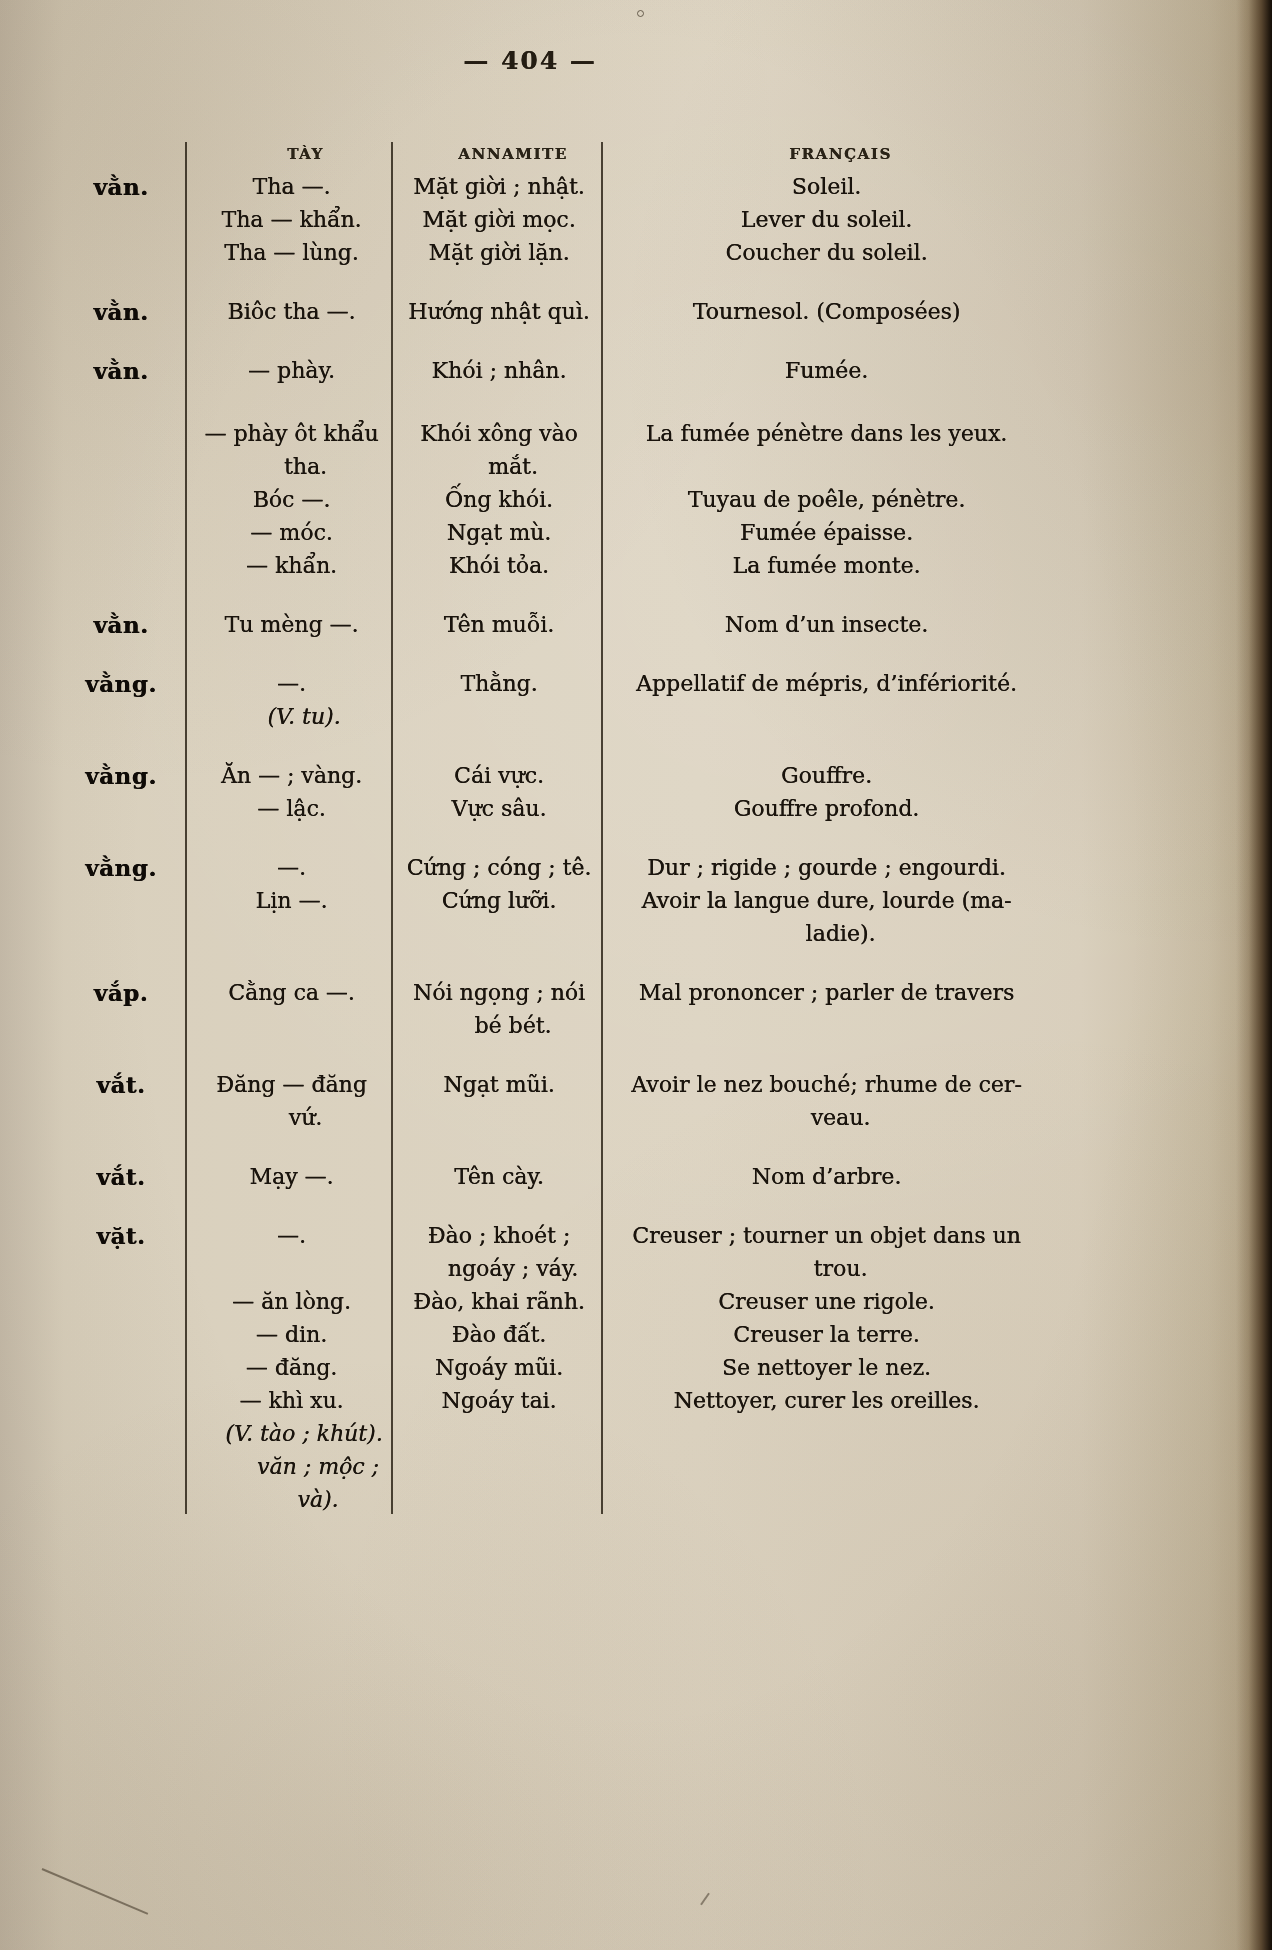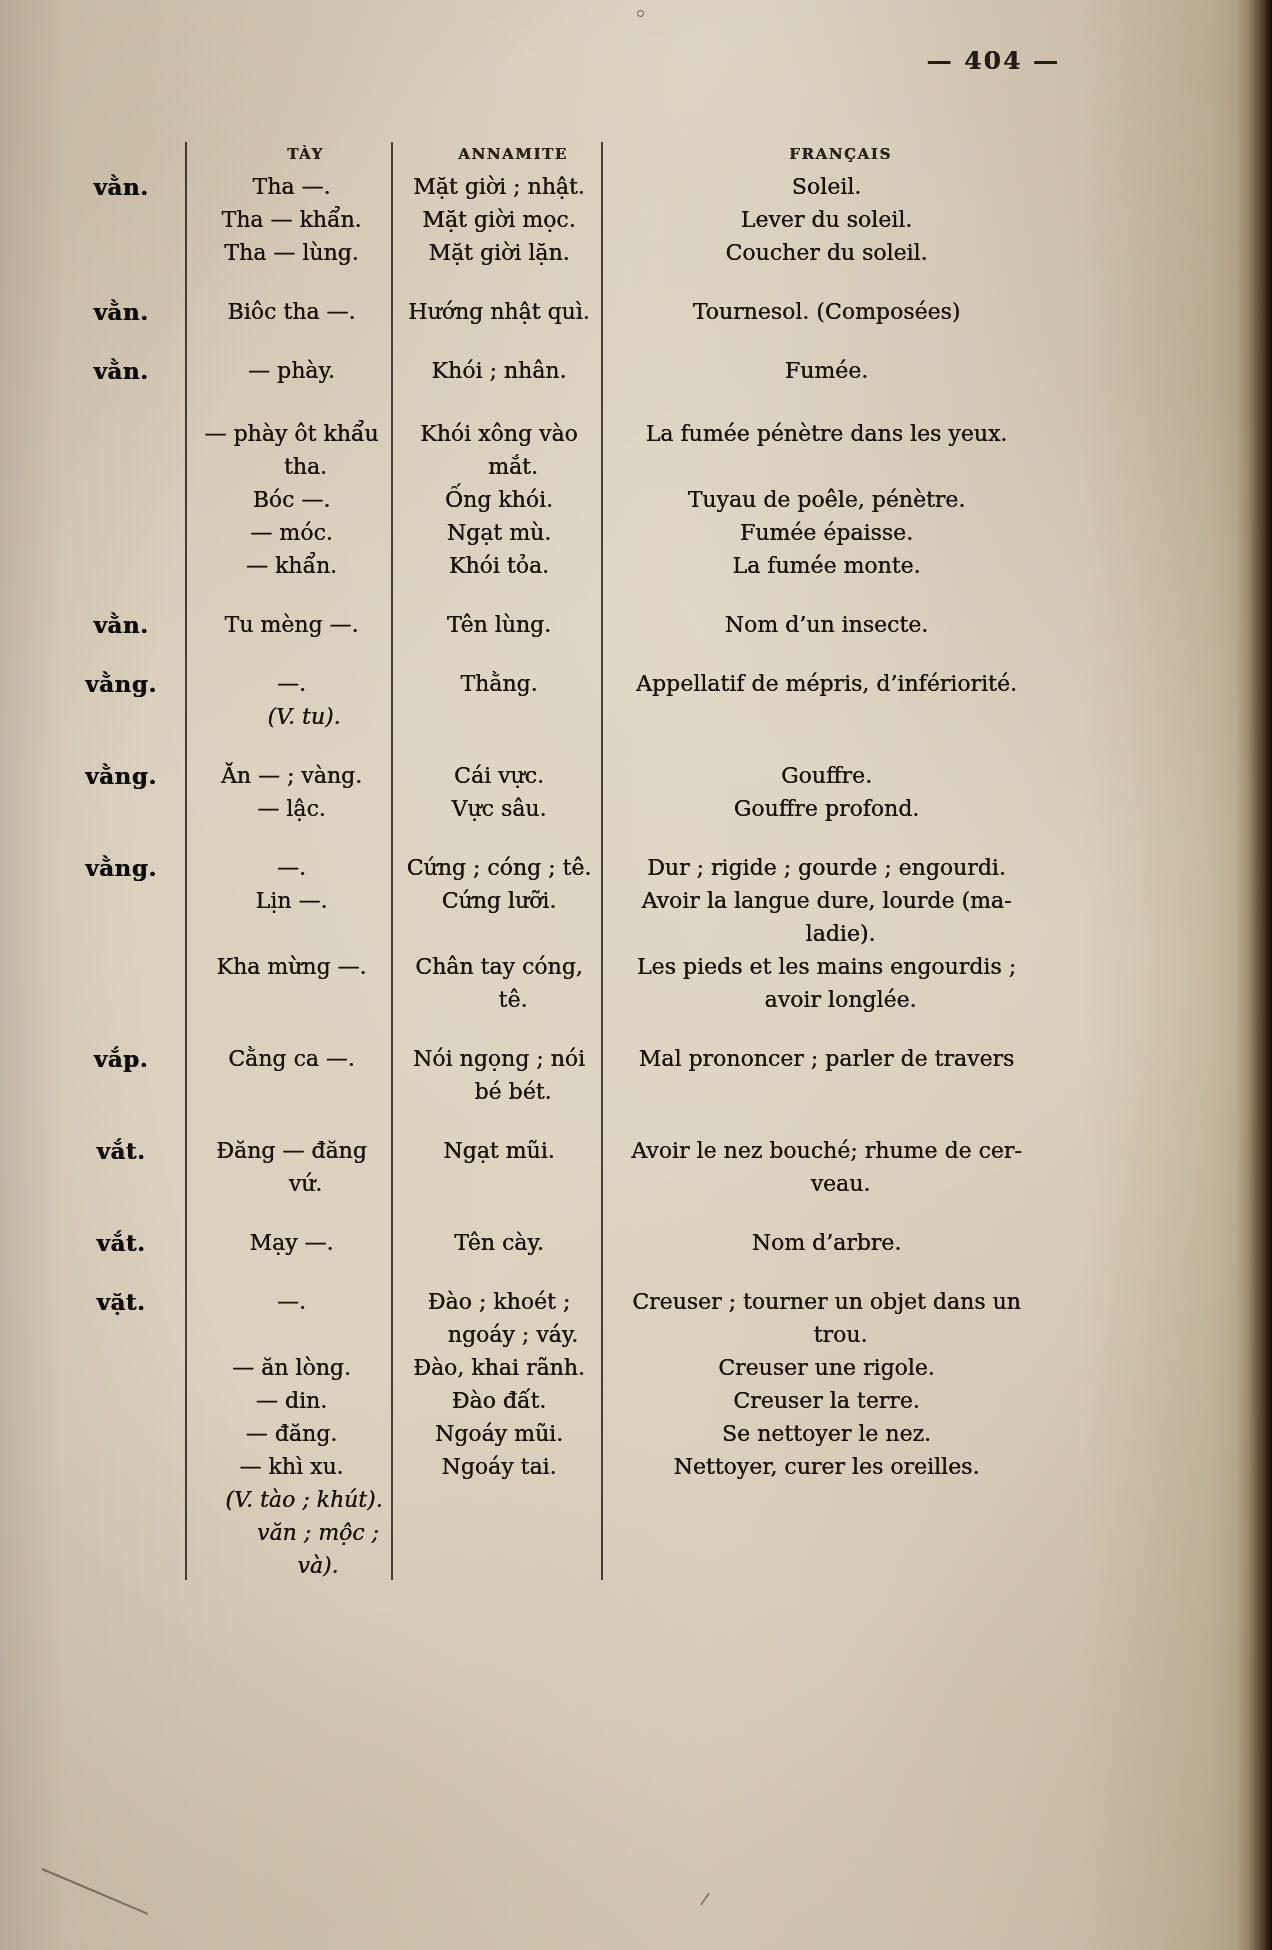--- a/index.html
+++ b/index.html
@@ -26,21 +26,21 @@
       radial-gradient(circle at 60% 30%, rgba(255,255,255,.10), transparent 45%),
       radial-gradient(ellipse at 50% 45%, transparent 55%, rgba(95,75,45,.16) 100%);
   }
   .binding-edge {
     position:absolute; top:0; right:0; width:36px; height:100%;
     background:linear-gradient(90deg, rgba(90,70,45,0) 0%, rgba(110,88,58,.35) 35%, #5a4730 70%, #241a10 92%, #140e07 100%);
   }
 
   .page-number {
     position:absolute; top:46px; left:0; width:1060px;
-    text-align:right;
+    text-align:center;
     font-size:25px; font-weight:bold; letter-spacing:2px;
     color:#241d13;
     text-shadow:.3px 0 0 currentColor;
   }
 
   .dict-table { position:absolute; left:55px; top:136px; width:992px; }
 
   .vrule {
     position:absolute; top:6px; bottom:2px; width:2px;
     background:#2e2619; opacity:.85;
@@ -185,21 +185,21 @@
             <div class="hw-col"></div>
             <div class="col col-tay">— khẩn.</div>
             <div class="col col-ann">Khói tỏa.</div>
             <div class="col col-fr">La fumée monte.</div>
           </div>
         </div>
         <div class="entry">
           <div class="line">
             <div class="hw-col">vằn.</div>
             <div class="col col-tay">Tu mèng —.</div>
-            <div class="col col-ann">Tên lùng.</div>
+            <div class="col col-ann">Tên muỗi.</div>
             <div class="col col-fr">Nom d’un insecte.</div>
           </div>
         </div>
         <div class="entry">
           <div class="line">
             <div class="hw-col">vằng.</div>
             <div class="col col-tay">—.</div>
             <div class="col col-ann">Thằng.</div>
             <div class="col col-fr">Appellatif de mépris, d’infériorité.</div>
           </div>
@@ -230,27 +230,20 @@
             <div class="col col-tay">—.</div>
             <div class="col col-ann">Cứng ; cóng ; tê.</div>
             <div class="col col-fr">Dur ; rigide ; gourde ; engourdi.</div>
           </div>
           <div class="line">
             <div class="hw-col"></div>
             <div class="col col-tay">Lịn —.</div>
             <div class="col col-ann">Cứng lưỡi.</div>
             <div class="col col-fr">Avoir la langue dure, lourde (ma-
 ladie).</div>
-          </div>
-          <div class="line">
-            <div class="hw-col"></div>
-            <div class="col col-tay">Kha mừng —.</div>
-            <div class="col col-ann">Chân tay cóng, tê.</div>
-            <div class="col col-fr">Les pieds et les mains engourdis ;
-avoir longlée.</div>
           </div>
         </div>
         <div class="entry">
           <div class="line">
             <div class="hw-col">vắp.</div>
             <div class="col col-tay">Cằng ca —.</div>
             <div class="col col-ann">Nói ngọng ; nói
 bé bét.</div>
             <div class="col col-fr">Mal prononcer ; parler de travers</div>
           </div>

